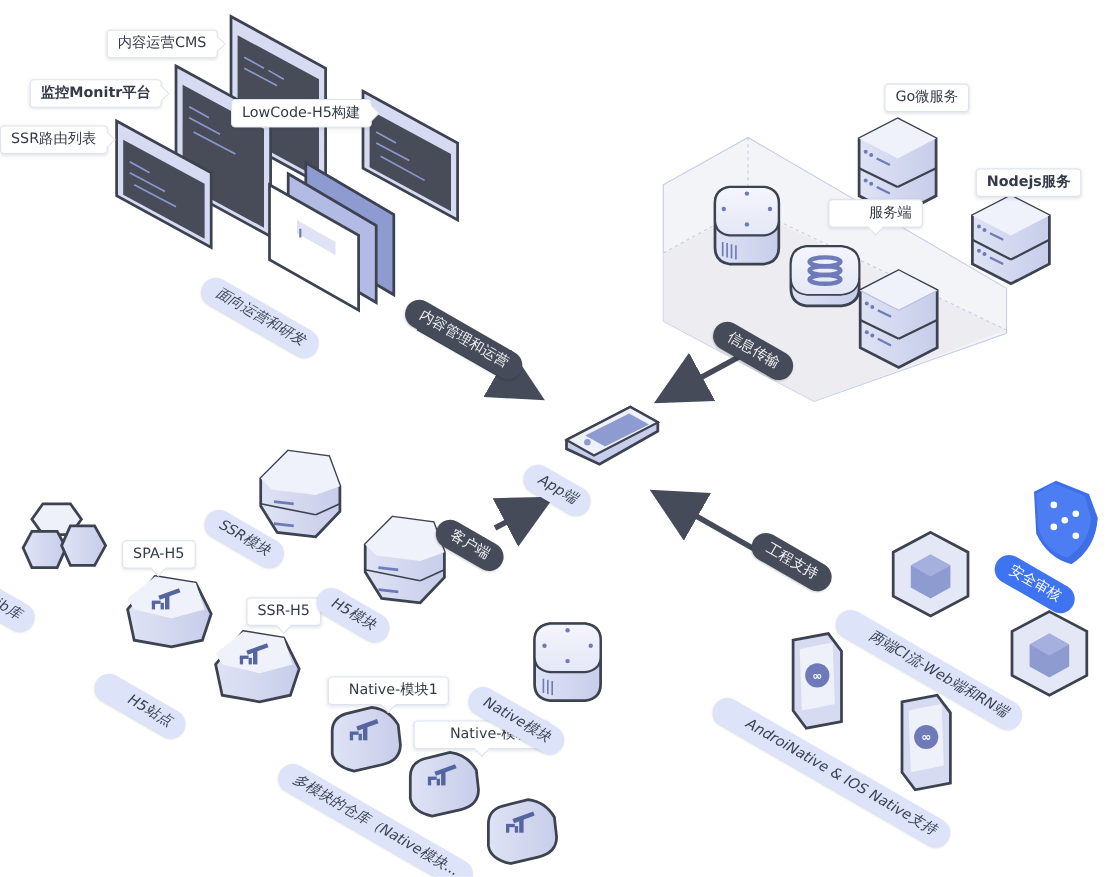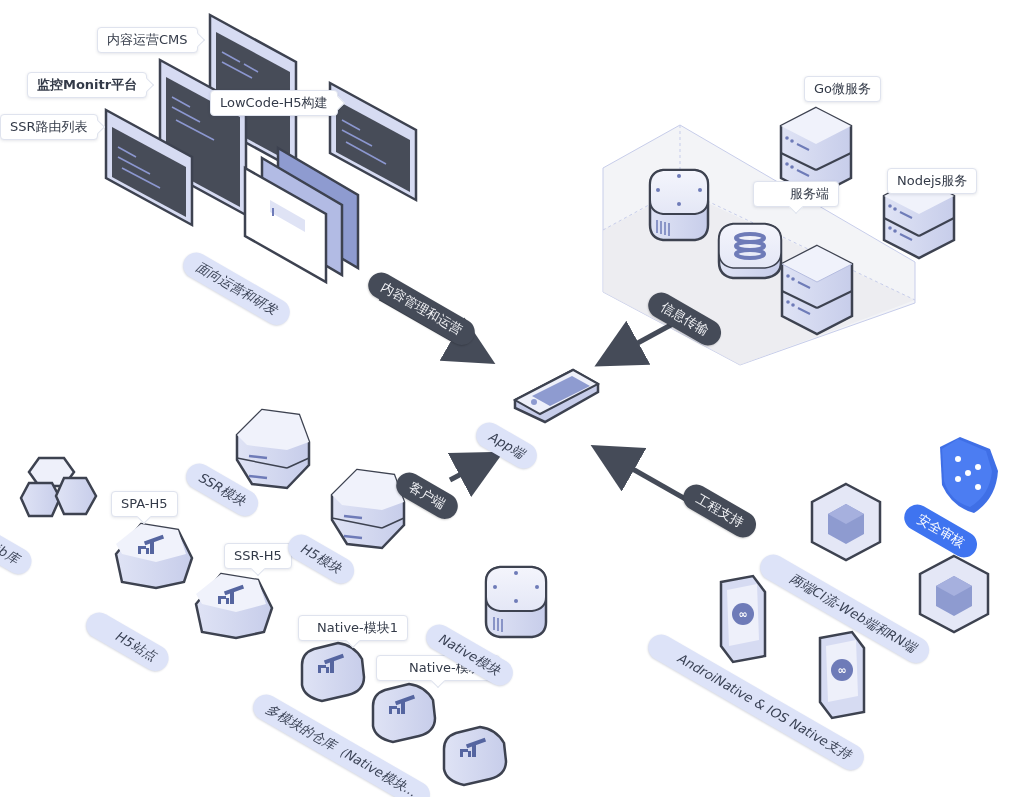--- a/index.html
+++ b/index.html
@@ -298,21 +298,21 @@
     <text x="22" y="42" font-size="11" fill="#fff" text-anchor="middle" font-weight="bold">∞</text>
   </g>
 </svg>
 
 
 <div class="callout r" style="left:97px; top:27px;">内容运营CMS</div>
 <div class="callout r" style="left:27px; top:72px;font-weight:bold;">监控Monitr平台</div>
 <div class="callout r" style="left:0px; top:114px;">SSR路由列表</div>
 <div class="callout r" style="left:186px; top:90px;margin-left:24px;">LowCode-H5构建</div>
 <div class="callout" style="left:804px; top:76px;">Go微服务</div>
-<div class="callout" style="left:887px; top:168px;">Nodejs服务</div>
+<div class="callout" style="left:887px; top:153px;font-weight:bold;">Nodejs服务</div>
 <div class="callout b" style="left:753px; top:181px;padding-left:36px;">服务端</div>
 <div class="callout b" style="left:111px; top:491px;text-align:center;">SPA-H5</div>
 <div class="callout b" style="left:224px; top:543px;">SSR-H5</div>
 <div class="callout b" style="left:298px; top:615px;padding-left:18px;">Native-模块1</div>
 <div class="callout b" style="left:376px; top:655px;padding-left:32px;">Native-模块n</div>
 
 
 <div class="pill light" style="left:185px; top:246px; transform:rotate(30deg);">面向运营和研发</div>
 <div class="pill dark" style="left:370px; top:266px; transform:rotate(30deg);">内容管理和运营</div>
 <div class="pill dark" style="left:650px; top:286px; transform:rotate(30deg);">信息传输</div>

